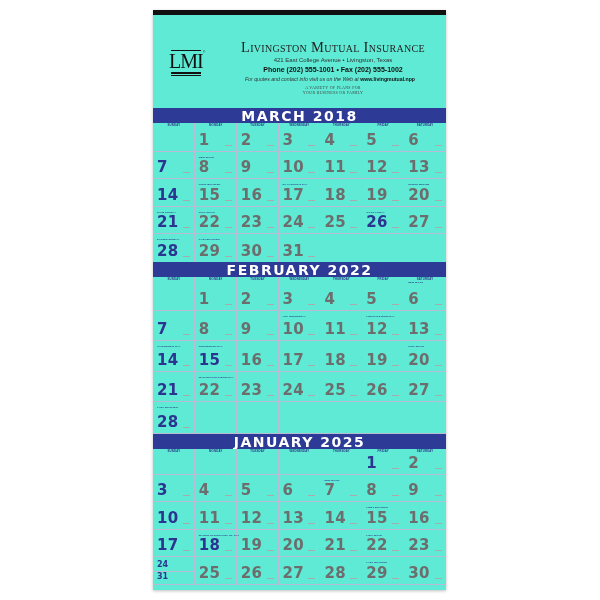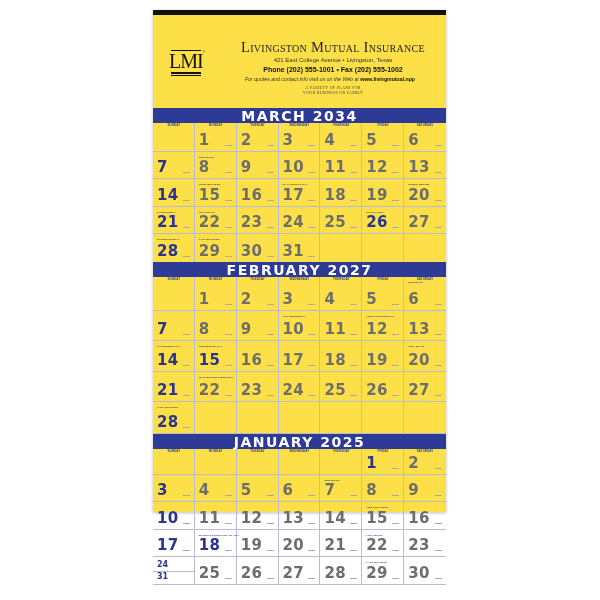--- a/index.html
+++ b/index.html
@@ -1,17 +1,17 @@
 <!DOCTYPE html>
 <html><head>
 <meta charset="utf-8">
 <style>
   html, body { margin:0; padding:0; }
   body { width:600px; height:600px; background:#ffffff; position:relative; overflow:hidden; font-family:"Liberation Sans", sans-serif; }
-  .sheet { position:absolute; left:153px; top:10px; width:293px; height:502px; background:#fde047; box-shadow:0 1px 3px rgba(0,0,0,0.25); }
+  .sheet { position:absolute; left:153px; top:10px; width:293px; height:580px; background:#5eead4; box-shadow:0 1px 3px rgba(0,0,0,0.25); }
   .topbar { position:absolute; left:0; top:0; width:293px; height:5px; background:#111; }
   .header { position:absolute; left:0; top:5px; width:293px; height:93px; }
   .logo { position:absolute; left:16px; top:35px; width:40px; height:28px; }
   .logo-line-top { position:absolute; left:2px; top:0; width:30px; height:1px; background:#111; }
   .logo-text { position:absolute; left:0; top:1px; font-family:"Liberation Serif", serif; font-size:20px; color:#111; letter-spacing:-1px; line-height:20px; }
   .logo-line-b1 { position:absolute; left:2px; top:22px; width:30px; height:1.5px; background:#111; }
   .logo-line-b2 { position:absolute; left:2px; top:25px; width:30px; height:1px; background:#111; }
   .logo-tm { position:absolute; left:34px; top:0; font-size:3px; color:#111; }
   .company { position:absolute; left:70px; top:24px; width:220px; text-align:center; font-family:"Liberation Serif", serif; font-size:14.5px; color:#222; font-variant:small-caps; letter-spacing:0.3px; white-space:nowrap; }
   .addr { position:absolute; left:70px; top:42px; width:220px; text-align:center; font-size:6px; color:#333; white-space:nowrap; }
@@ -51,21 +51,21 @@
     <div class="phone">Phone (202) 555-1001  •  Fax (202) 555-1002</div>
     <div class="web"><span>For quotes and contact info visit us on the Web at </span><b>www.livingmutual.npp</b></div>
     <div class="tag">
         <div>A VARIETY OF PLANS FOR</div>
         <div>YOUR BUSINESS OR FAMILY</div>
       </div>
   </div>
 
   <div id="months">
       <div class="month" style="top: 98px;">
-        <div class="band">MARCH 2034</div>
+        <div class="band">MARCH 2018</div>
         <div class="grid">
           <div class="dow" style="left: 0px;">SUNDAY</div>
           <div class="dow" style="left: 41.8571px;">MONDAY</div>
           <div class="dow" style="left: 83.7143px;">TUESDAY</div>
           <div class="dow" style="left: 125.571px;">WEDNESDAY</div>
           <div class="dow" style="left: 167.429px;">THURSDAY</div>
           <div class="dow" style="left: 209.286px;">FRIDAY</div>
           <div class="dow" style="left: 251.143px;">SATURDAY</div>
           <div class="cell" style="left: 0px; top: 0px; height: 29px;"></div>
           <div class="cell" style="left: 41.8571px; top: 0px; height: 29px;">
@@ -200,21 +200,21 @@
           <div class="cell" style="left: 125.571px; top: 111px; height: 29px;">
             <div class="num">31</div>
             <div class="ctr"></div>
           </div>
           <div class="cell" style="left: 167.429px; top: 111px; height: 29px;"></div>
           <div class="cell" style="left: 209.286px; top: 111px; height: 29px;"></div>
           <div class="cell last" style="left: 251.143px; top: 111px; height: 29px;"></div>
         </div>
       </div>
       <div class="month" style="top: 252px;">
-        <div class="band">FEBRUARY 2027</div>
+        <div class="band">FEBRUARY 2022</div>
         <div class="grid">
           <div class="dow" style="left: 0px;">SUNDAY</div>
           <div class="dow" style="left: 41.8571px;">MONDAY</div>
           <div class="dow" style="left: 83.7143px;">TUESDAY</div>
           <div class="dow" style="left: 125.571px;">WEDNESDAY</div>
           <div class="dow" style="left: 167.429px;">THURSDAY</div>
           <div class="dow" style="left: 209.286px;">FRIDAY</div>
           <div class="dow" style="left: 251.143px;">SATURDAY</div>
           <div class="cell" style="left: 0px; top: 0px; height: 34px;"></div>
           <div class="cell" style="left: 41.8571px; top: 0px; height: 34px;">

